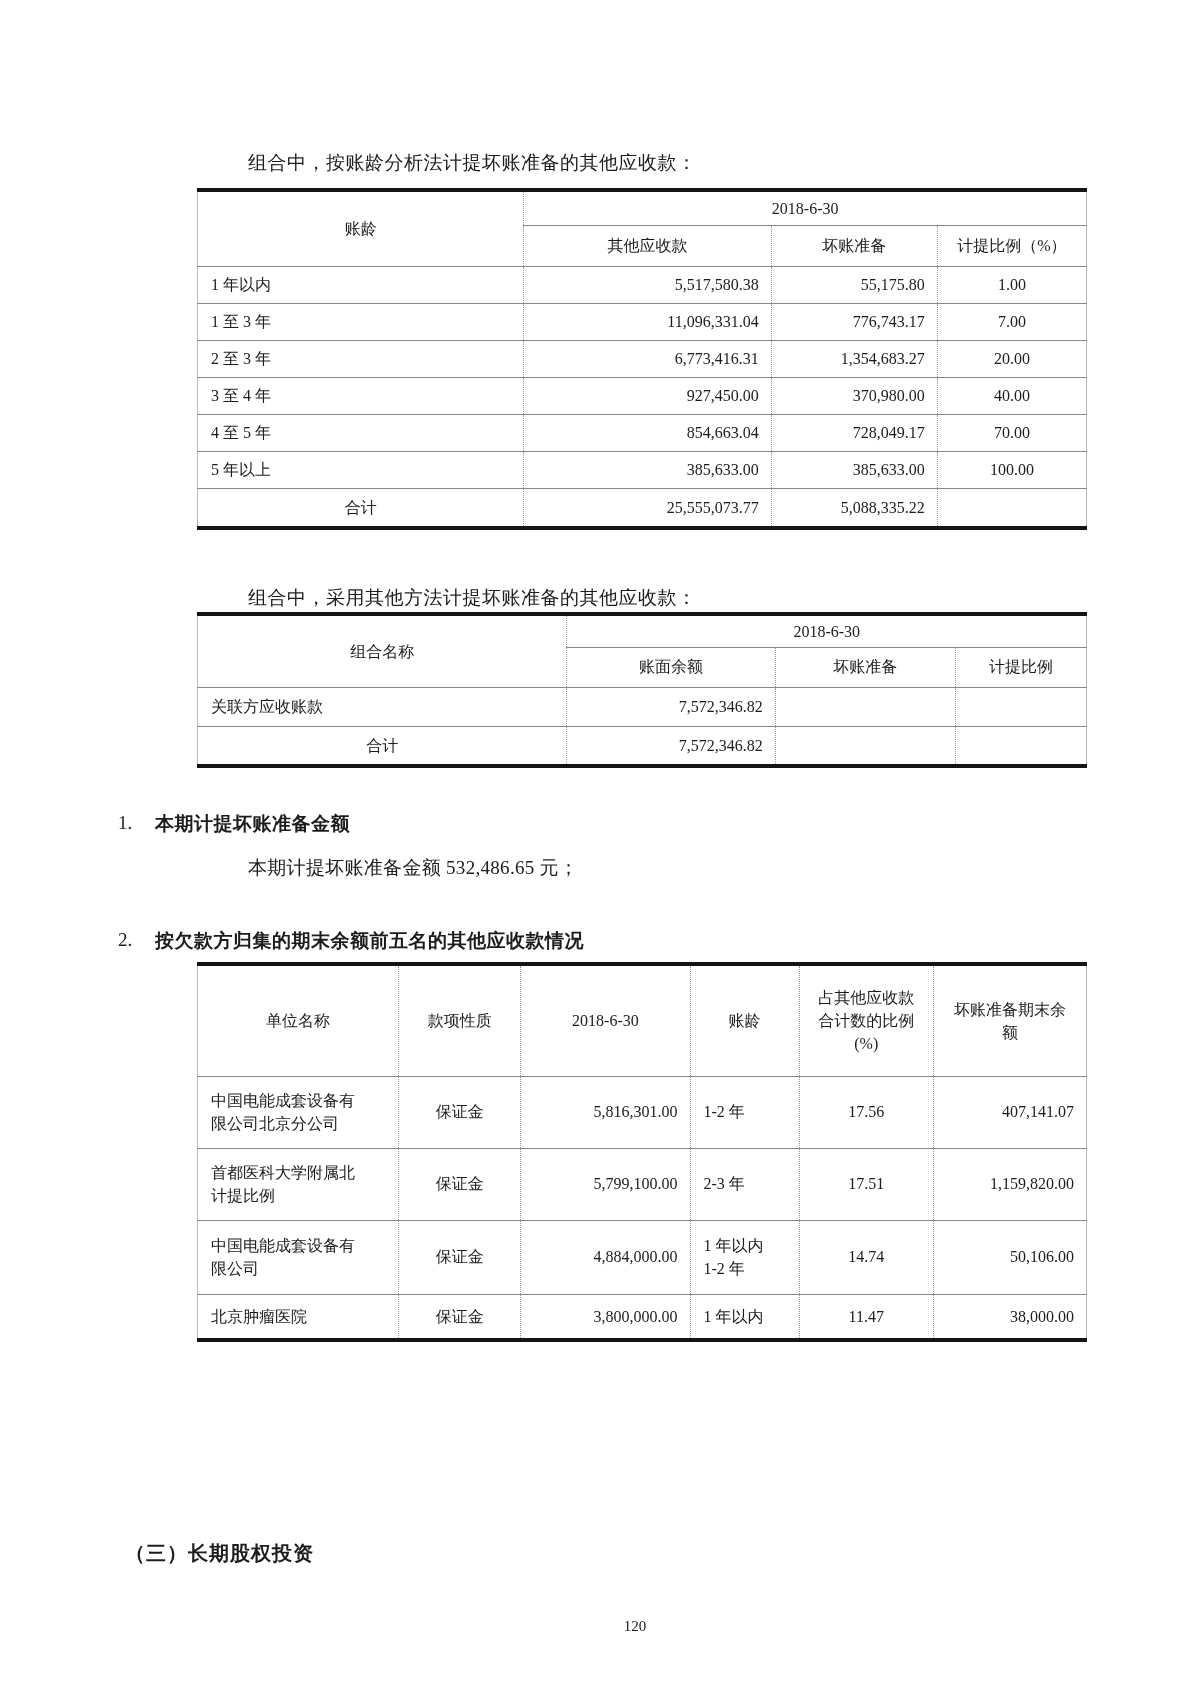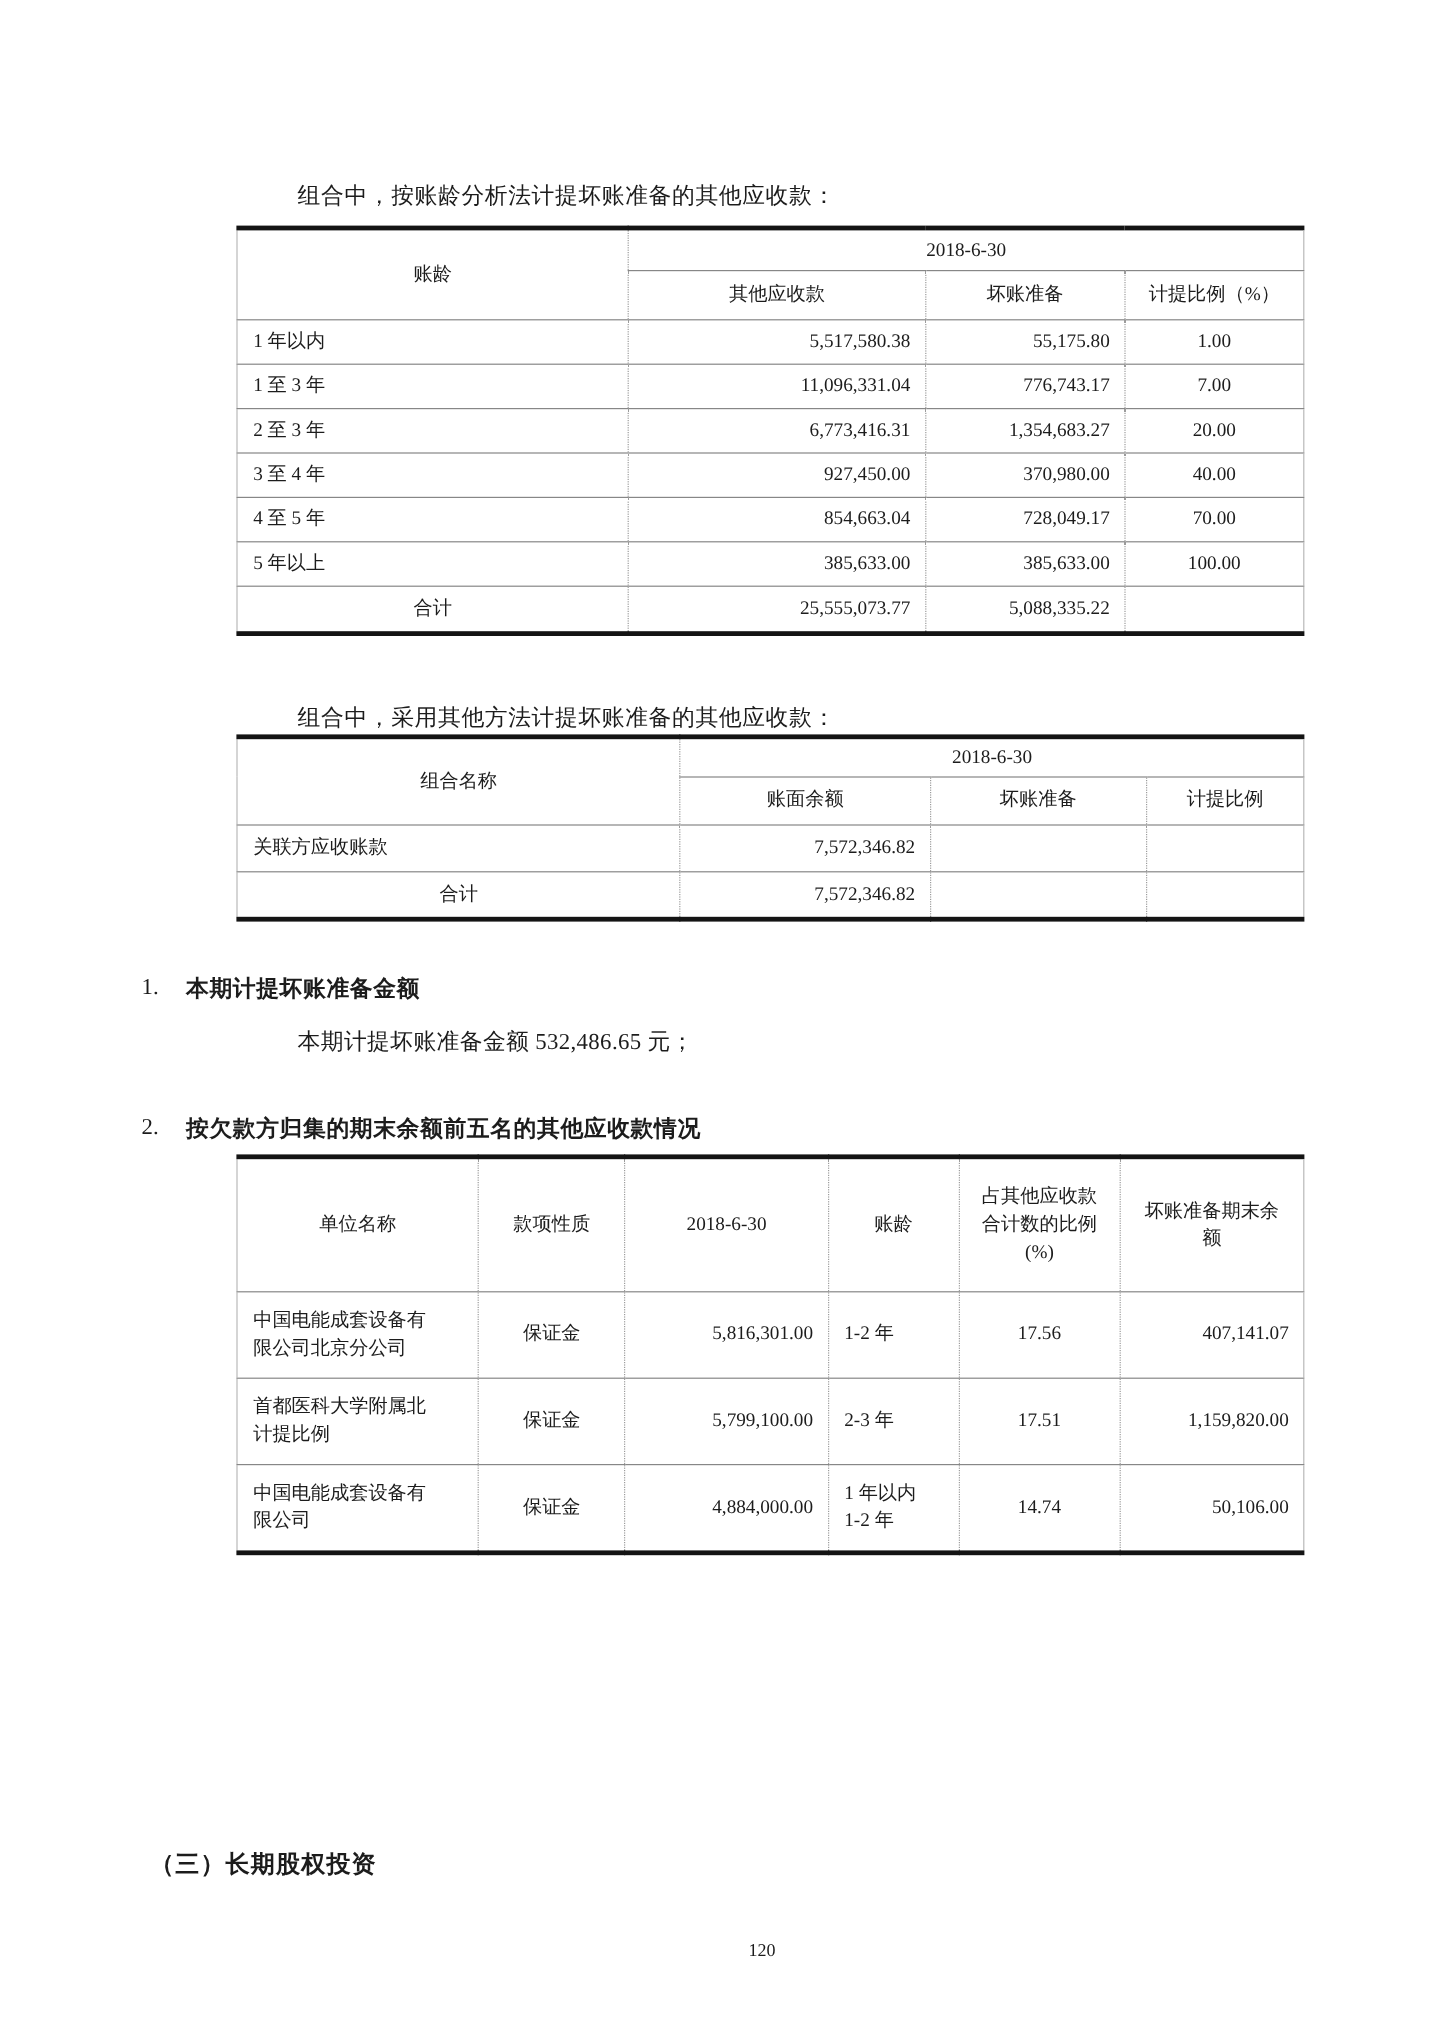--- a/index.html
+++ b/index.html
@@ -184,18 +184,26 @@
   <tr style="height:74px">
     <td class="l ml name-cell">中国电能成套设备有
 限公司</td>
     <td class="c">保证金</td>
     <td class="r">4,884,000.00</td>
     <td class="l ml aging-two">1 年以内
 1-2 年</td>
     <td class="c">14.74</td>
     <td class="r">50,106.00</td>
   </tr>
+  <tr style="height:46px">
+    <td class="l">北京肿瘤医院</td>
+    <td class="c">保证金</td>
+    <td class="r">3,800,000.00</td>
+    <td class="l">1 年以内</td>
+    <td class="c">11.47</td>
+    <td class="r">38,000.00</td>
+  </tr>
   </tbody>
 </table>
 
 <div class="abs sec-c" style="left:125px;top:1540px">（三）长期股权投资</div>
 
 <div class="abs page-num" style="left:595px;top:1618px">120</div>
 
 </body></html>

